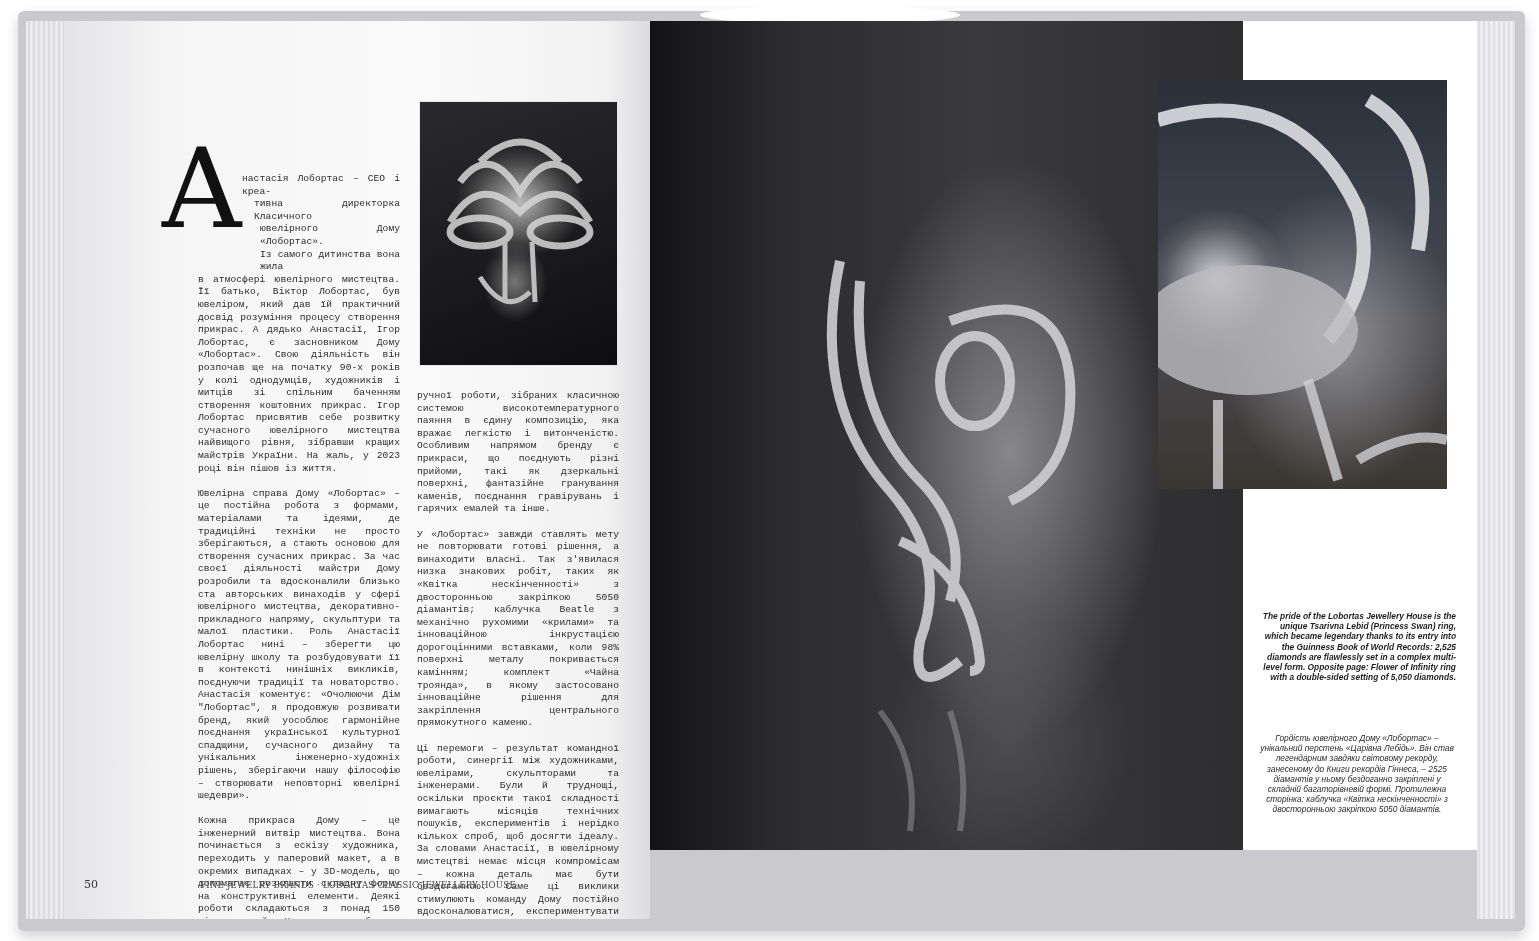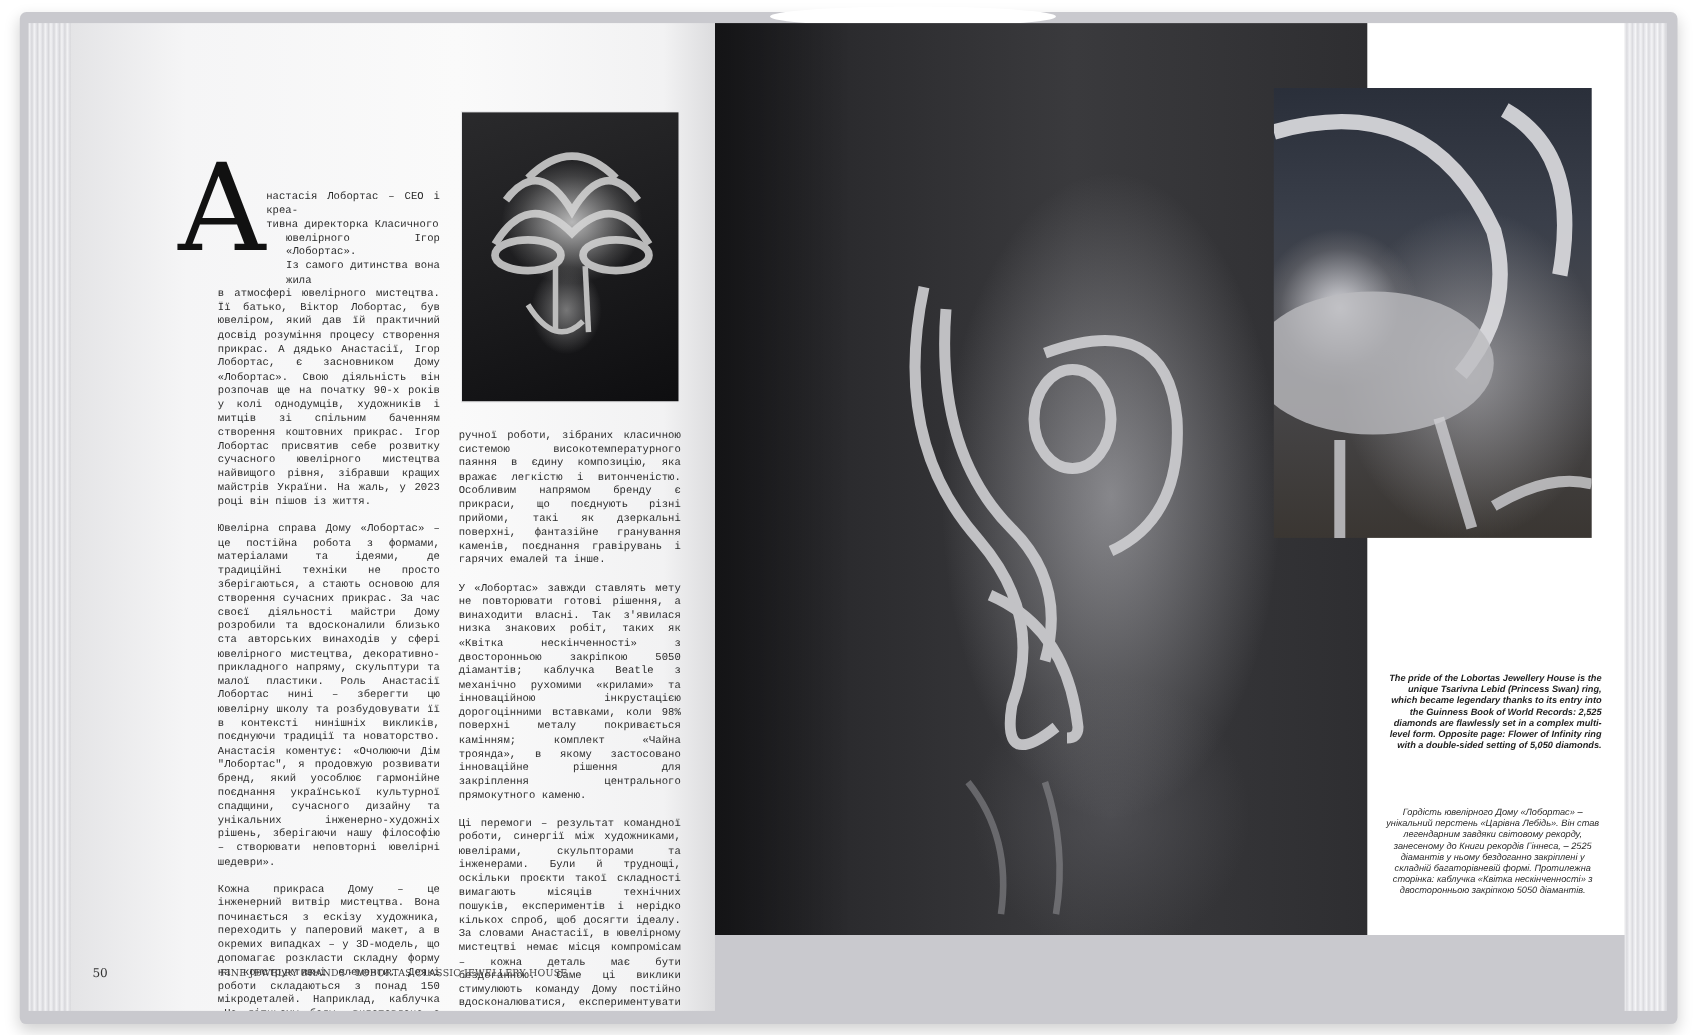--- a/index.html
+++ b/index.html
@@ -119,22 +119,22 @@
 <div class="cover-bulge"></div>
 <div class="stack-left"></div>
 <div class="stack-right"></div>
 
 <div class="page-left">
   <div class="dropcap">А</div>
 
   <div class="col col-1">
     <div style="padding-left:44px;">
       <span class="intro-line" style="margin-left:0px;">настасія Лобортас – CEO і креа-</span>
-      <span class="intro-line" style="margin-left:0px;">тивна директорка Класичного</span>
-      <span class="intro-line" style="margin-left:18px;">ювелірного Ігор «Лобортас».</span>
+      <span class="intro-line" style="margin-left:12px;">тивна директорка Класичного</span>
+      <span class="intro-line" style="margin-left:18px;">ювелірного Дому «Лобортас».</span>
       <span class="intro-line" style="margin-left:18px;">Із самого дитинства вона жила</span>
     </div>
     <p>в атмосфері ювелірного мистецтва. Її батько, Віктор Лобортас, був ювеліром, який дав їй практичний досвід розуміння процесу створення прикрас. А дядько Анастасії, Ігор Лобортас, є засновником Дому «Лобортас». Свою діяльність він розпочав ще на початку 90-х років у колі однодумців, художників і митців зі спільним баченням створення коштовних прикрас. Ігор Лобортас присвятив себе розвитку сучасного ювелірного мистецтва найвищого рівня, зібравши кращих майстрів України. На жаль, у 2023 році він пішов із життя.</p>
     <p>Ювелірна справа Дому «Лобортас» – це постійна робота з формами, матеріалами та ідеями, де традиційні техніки не просто зберігаються, а стають основою для створення сучасних прикрас. За час своєї діяльності майстри Дому розробили та вдосконалили близько ста авторських винаходів у сфері ювелірного мистецтва, декоративно-прикладного напряму, скульптури та малої пластики. Роль Анастасії Лобортас нині – зберегти цю ювелірну школу та розбудовувати її в контексті нинішніх викликів, поєднуючи традиції та новаторство. Анастасія коментує: «Очолюючи Дім "Лобортас", я продовжую розвивати бренд, який уособлює гармонійне поєднання української культурної спадщини, сучасного дизайну та унікальних інженерно-художніх рішень, зберігаючи нашу філософію – створювати неповторні ювелірні шедеври».</p>
     <p>Кожна прикраса Дому – це інженерний витвір мистецтва. Вона починається з ескізу художника, переходить у паперовий макет, а в окремих випадках – у 3D-модель, що допомагає розкласти складну форму на конструктивні елементи. Деякі роботи складаються з понад 150 мікродеталей. Наприклад, каблучка «На літньому балу» виготовлена з близько 100 дрібних деталей</p>
   </div>
 
   <div class="ring-photo">
     <svg width="199" height="265" viewBox="0 0 199 265">
       <g fill="none" stroke="#d6d6d6" stroke-width="7" opacity="0.85">

